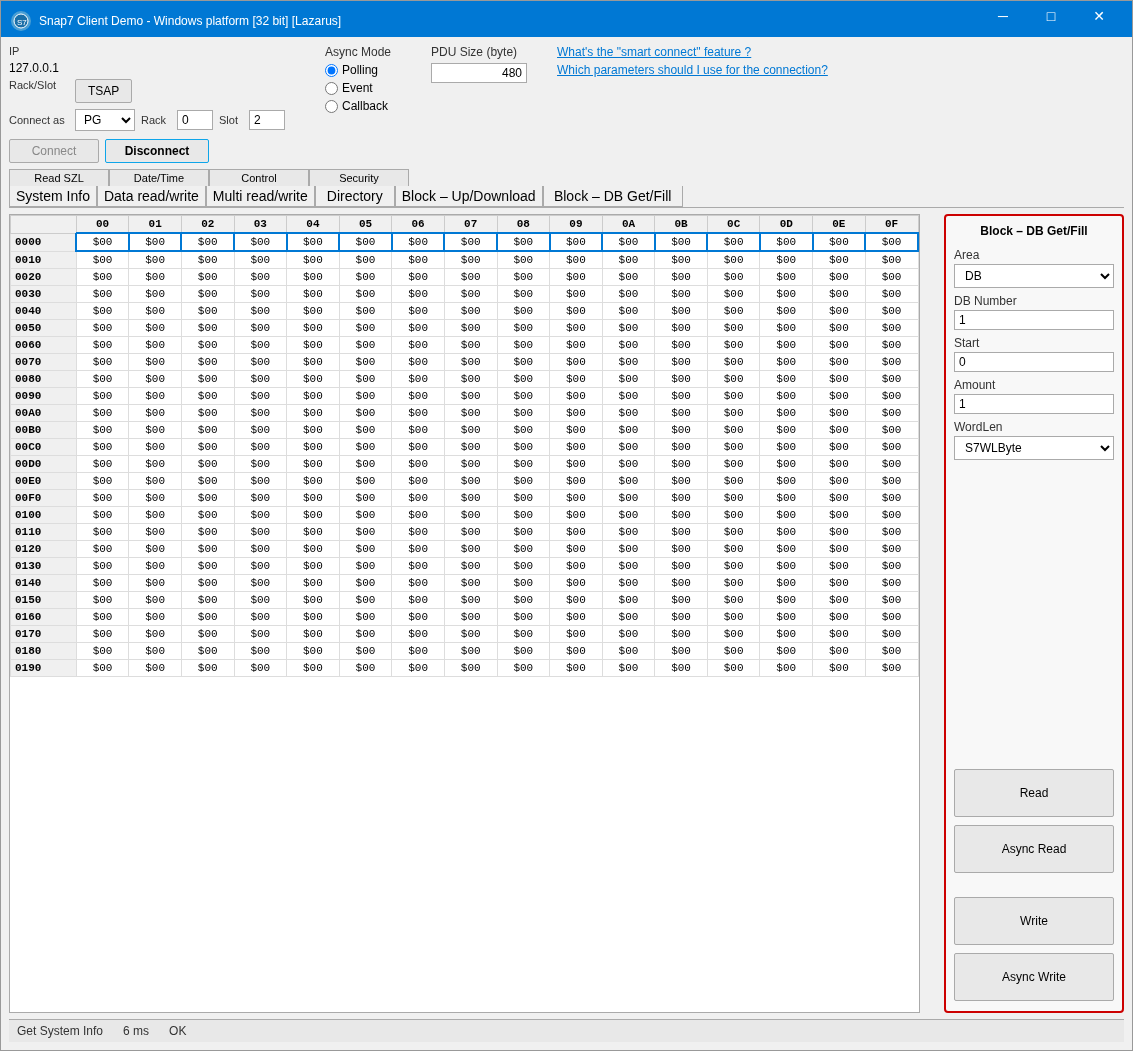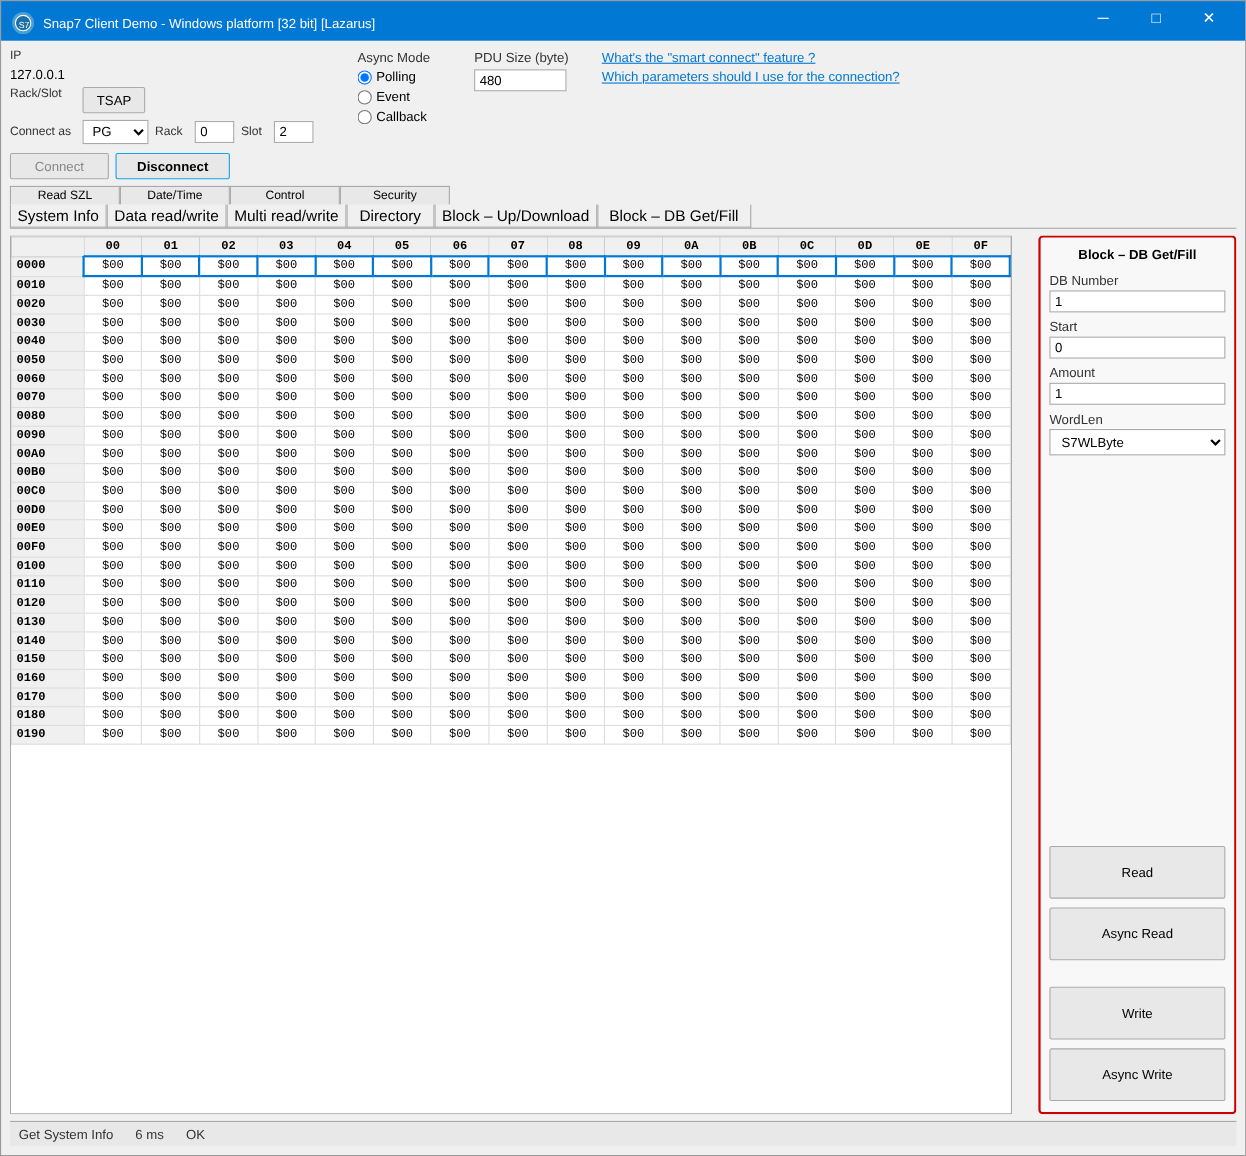--- a/index.html
+++ b/index.html
@@ -138,24 +138,25 @@
     }
     .radio-row input[type="radio"] { margin: 0; }
 
     .pdu-panel {
       display: flex;
       flex-direction: column;
       gap: 4px;
       margin-left: 20px;
     }
     .pdu-input {
-      width: 84px;
+      width: 96px;
       background: #90ee90;
       border: 1px solid #aaa;
       padding: 2px 4px;
+      text-align: right;
     }
 
     .links-panel {
       display: flex;
       flex-direction: column;
       gap: 4px;
       margin-left: 10px;
     }
     .link-text {
       color: #0078d4;
@@ -900,20 +901,29 @@
                 <td>$00</td>
                 <td>$00</td>
               </tr>
             </tbody>
         </table>
       </div>
 
       <div class="right-panel">
         <div class="right-panel-title">Block – DB Get/Fill</div>
 
+        <div>
+          <div class="field-label">Area</div>
+          <select class="field-select">
+            <option>DB</option>
+            <option>I</option>
+            <option>Q</option>
+            <option>M</option>
+          </select>
+        </div>
 
         <div>
           <div class="field-label">DB Number</div>
           <input type="text" class="field-input" value="1" style="">
         </div>
 
         <div>
           <div class="field-label">Start</div>
           <input type="text" class="field-input" value="0" style="">
         </div>

